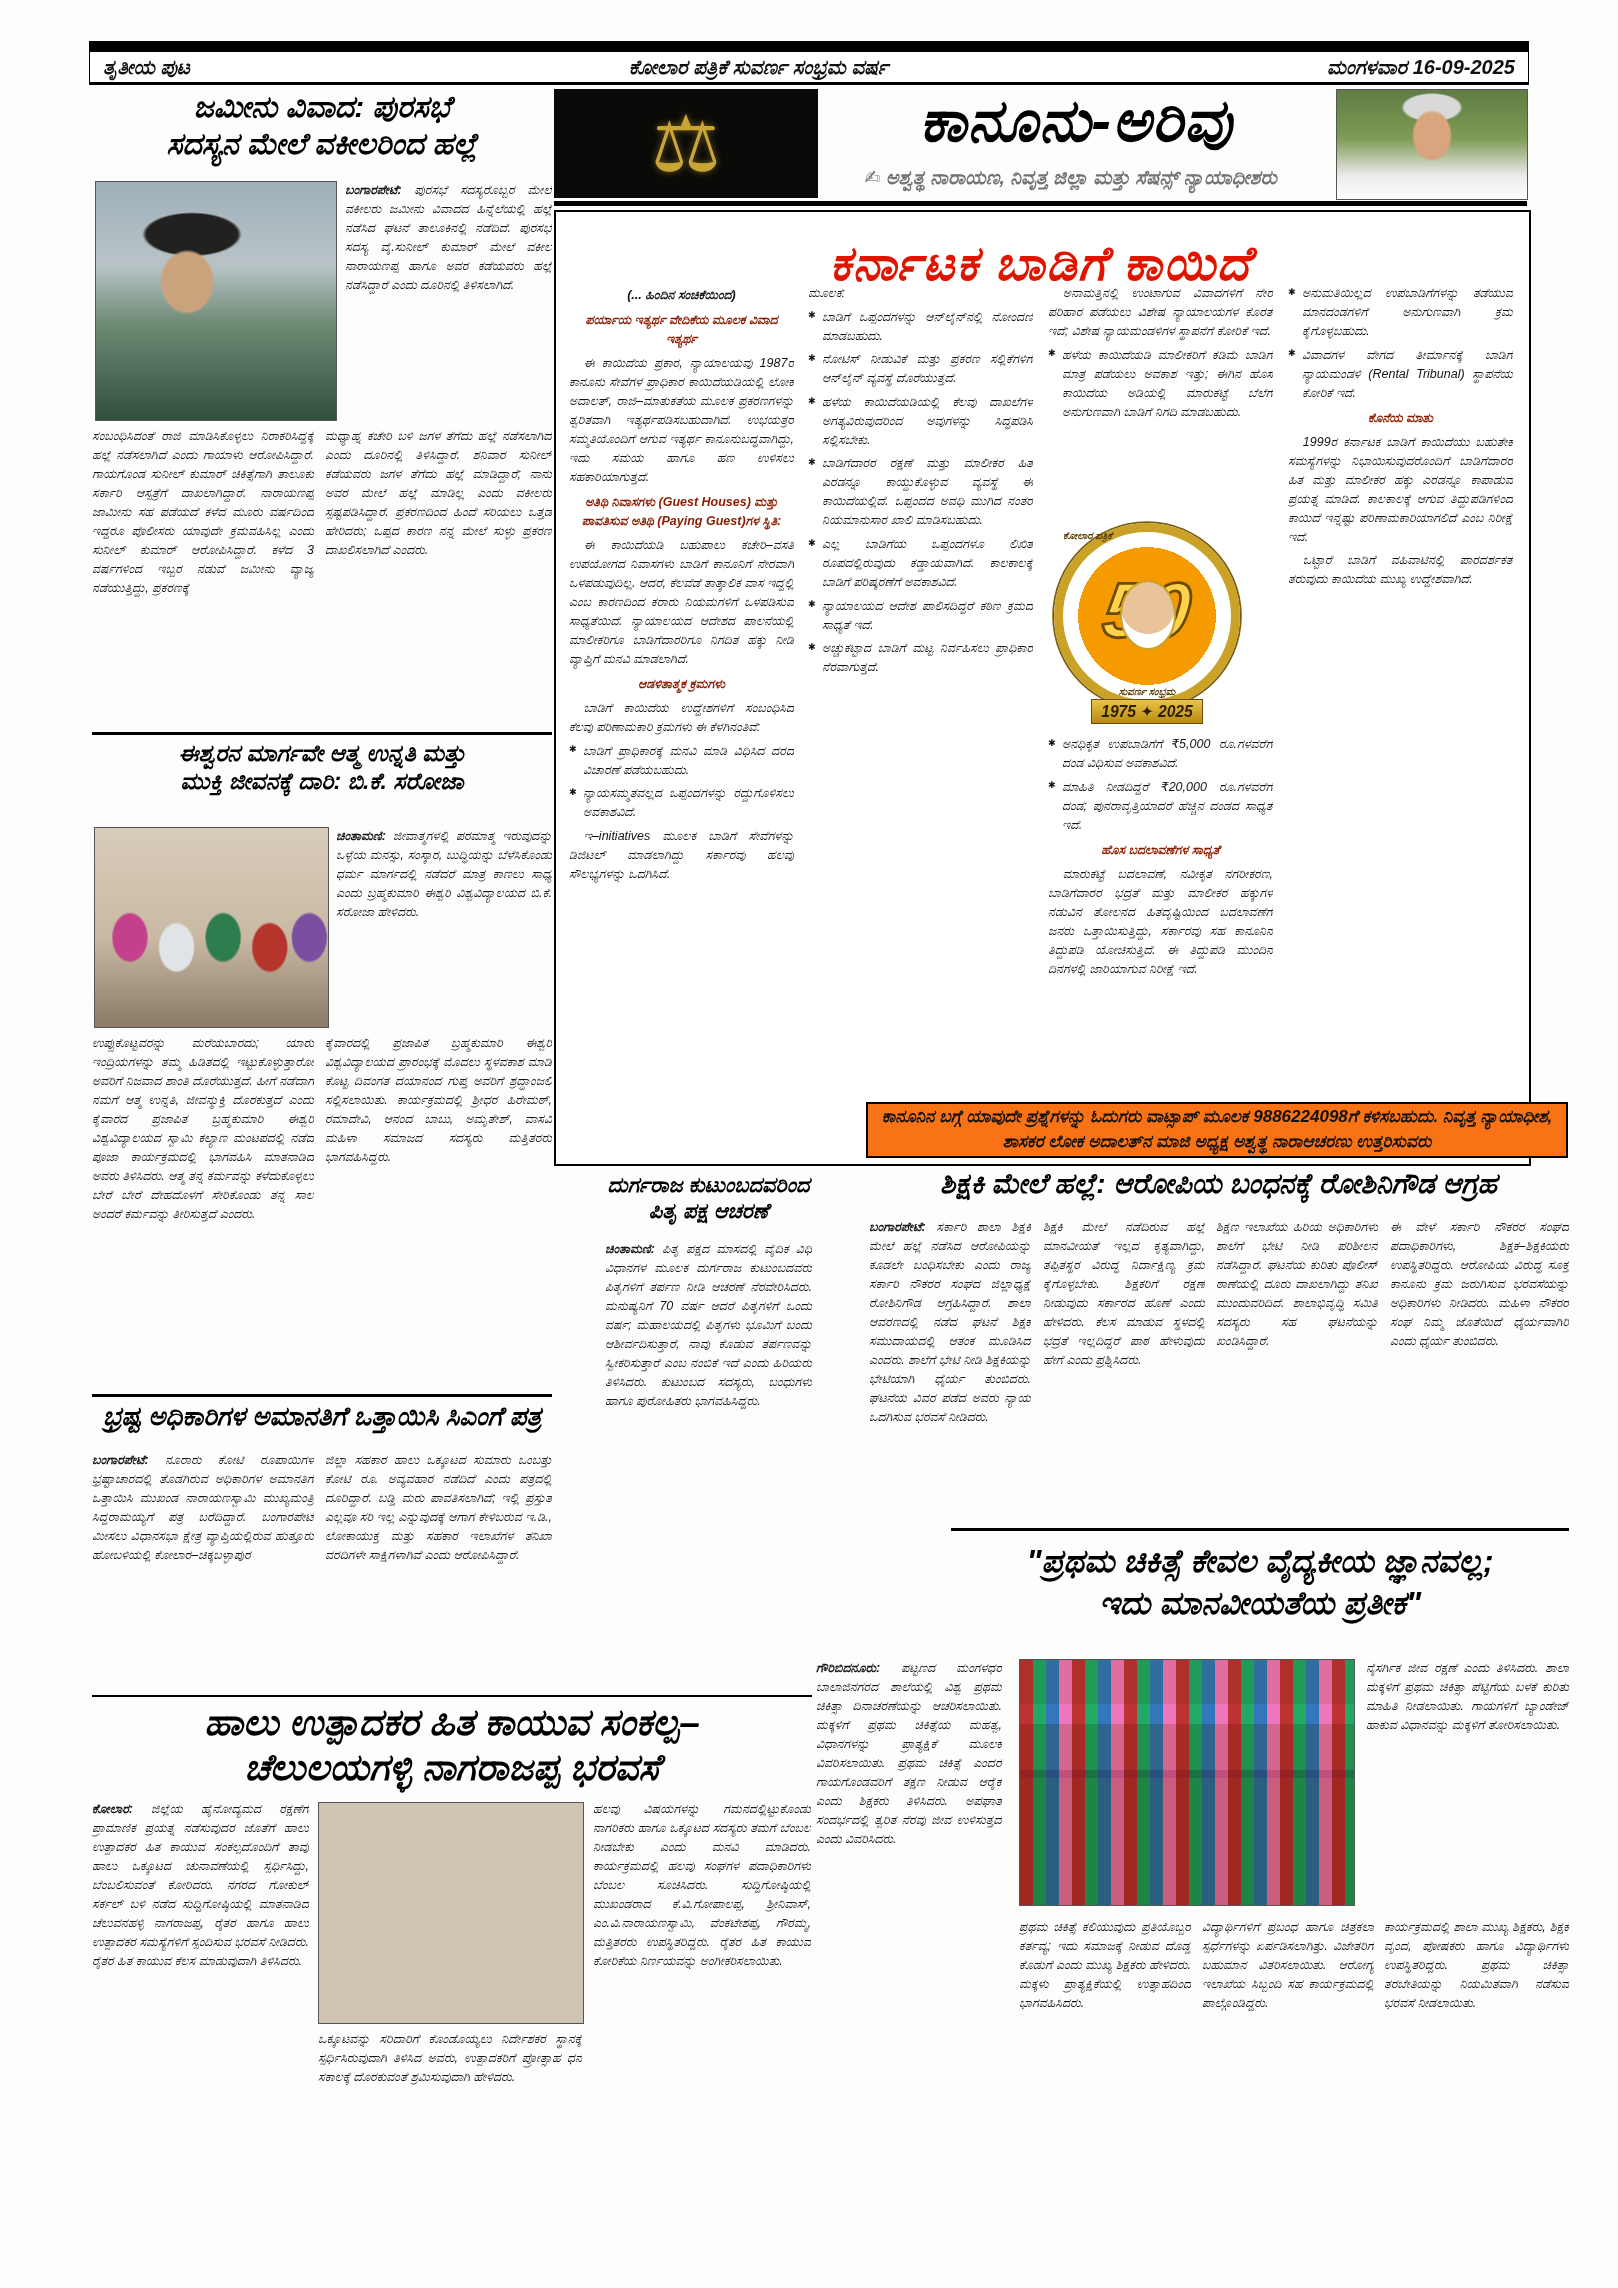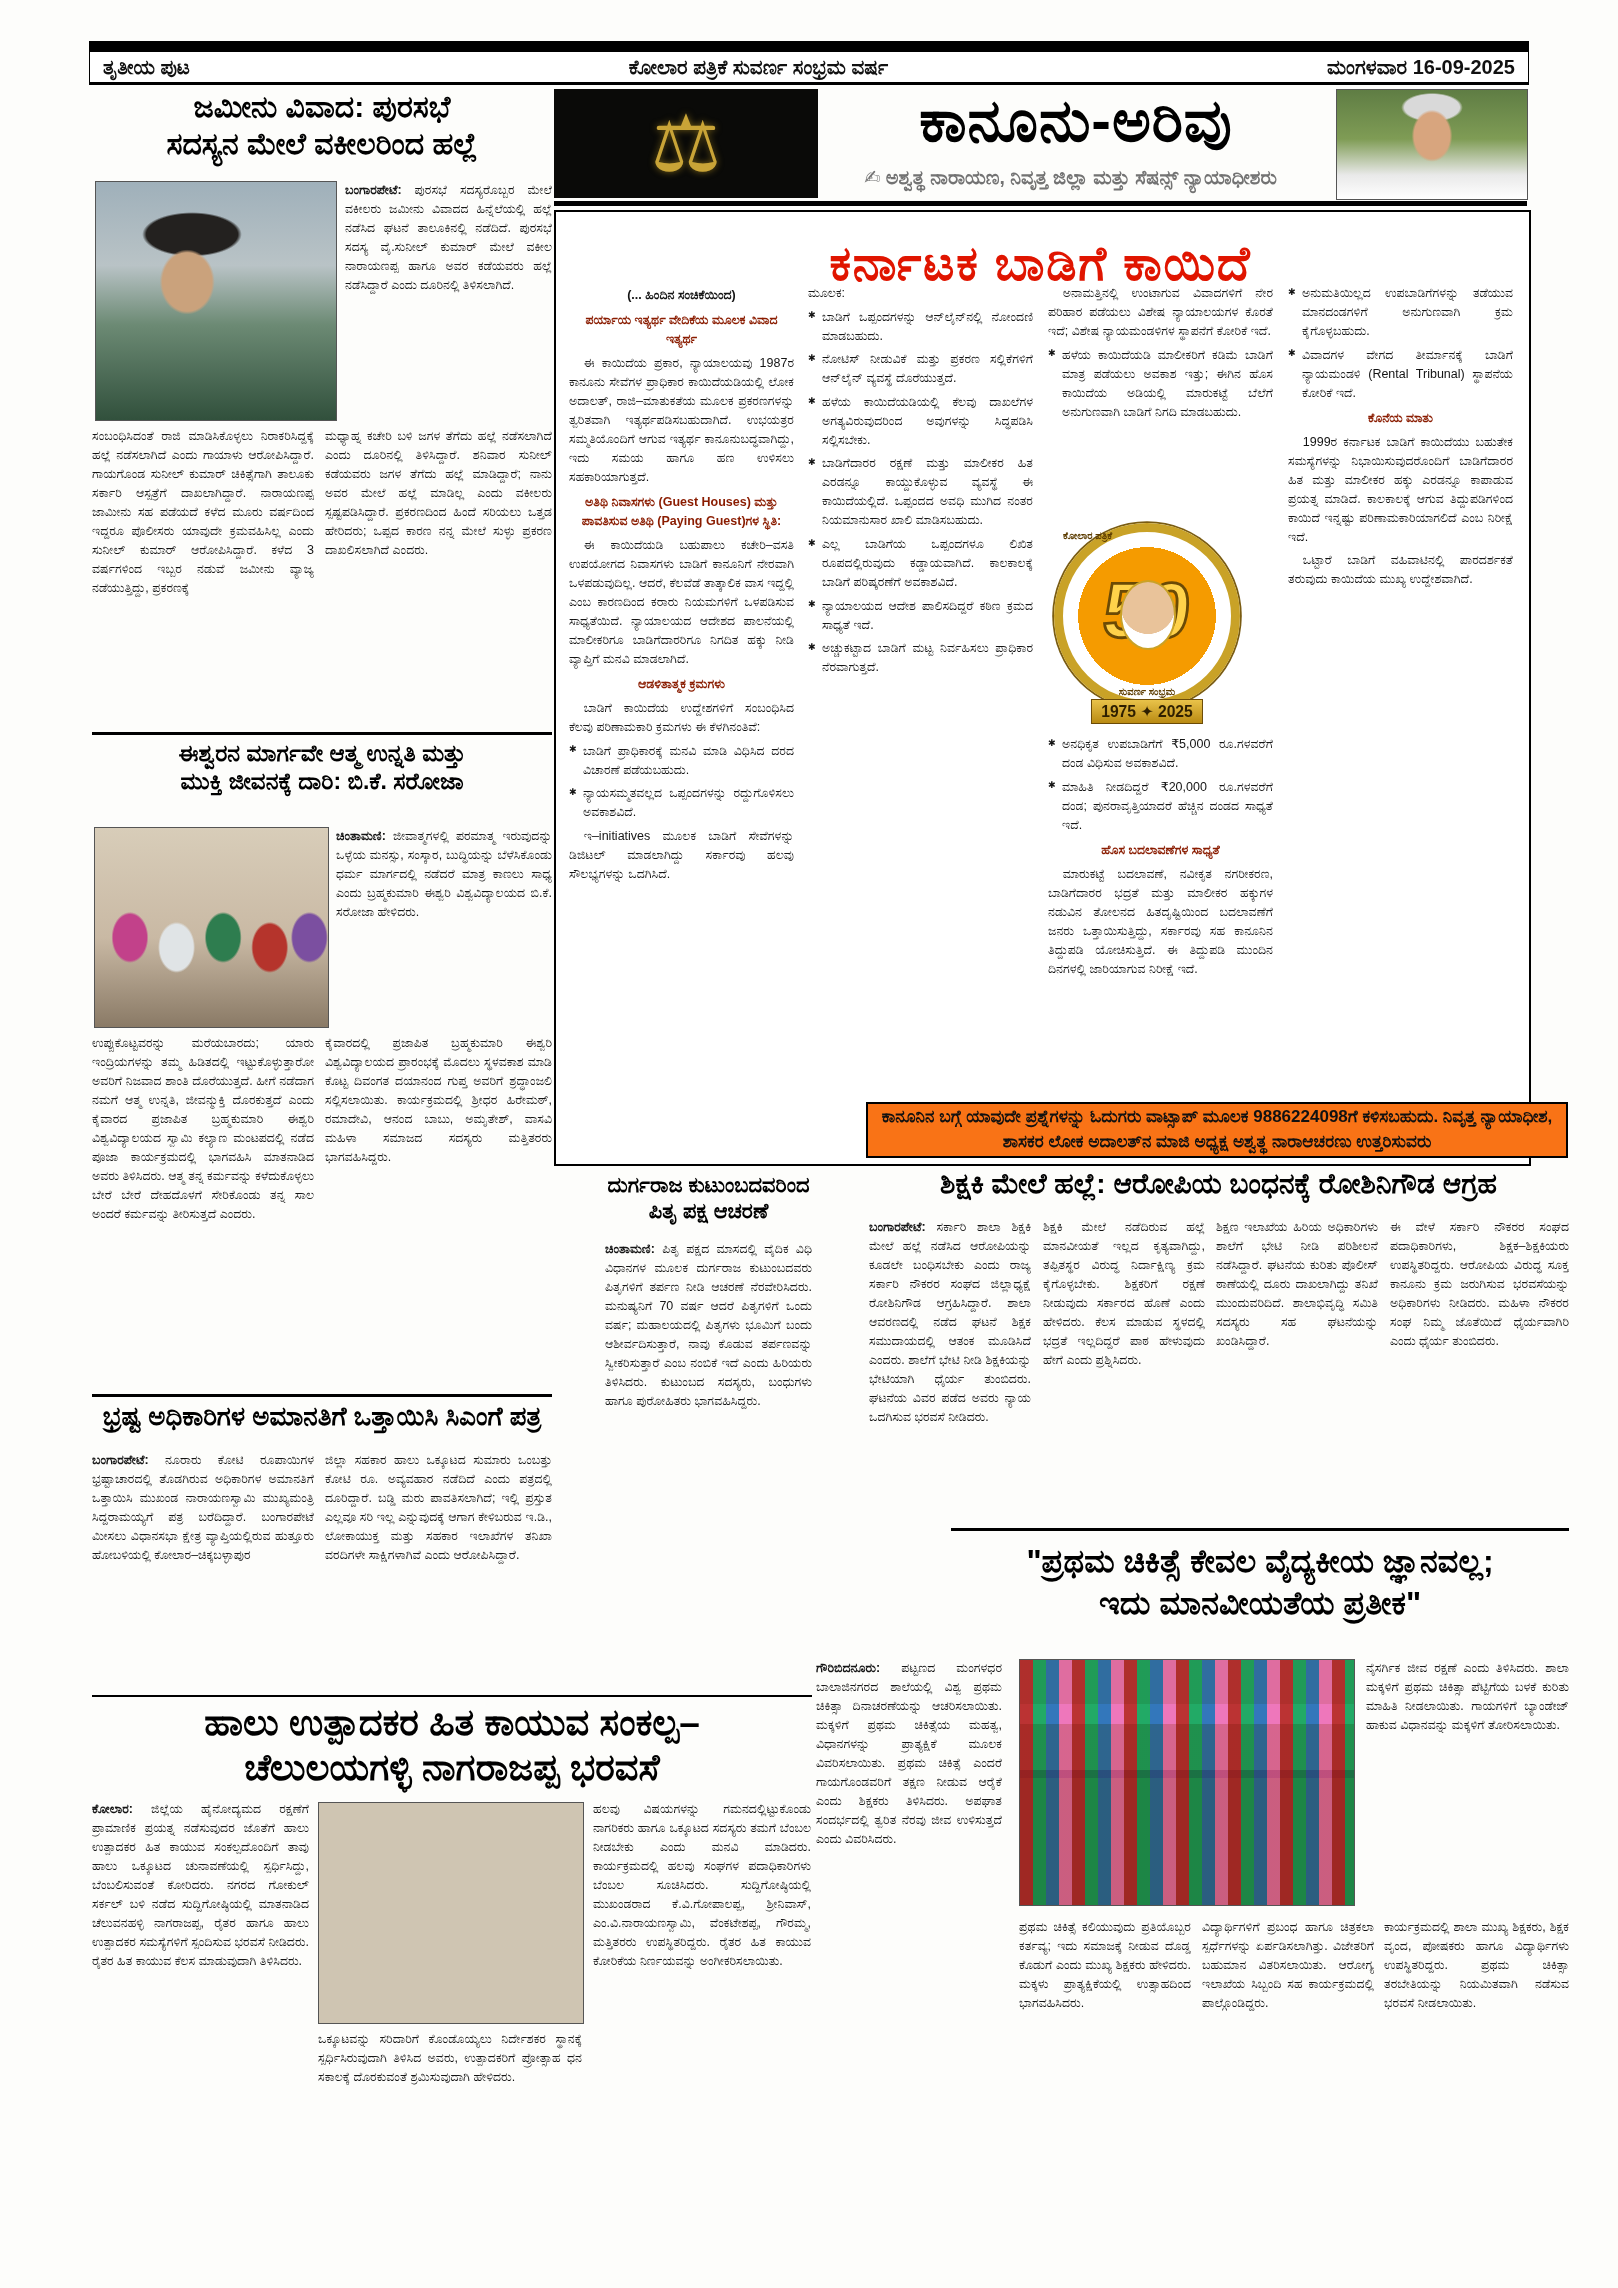--- a/index.html
+++ b/index.html
@@ -1,18 +1,18 @@
 <!DOCTYPE html>
 <html style="font-size:14.8px"><head>
 <meta charset="utf-8">
 <style>
   html,body{margin:0;padding:0;background:#e8e8e4;}
   #page{position:relative;width:1619px;height:2289px;background:#fdfdfb;margin:0 auto;
         font-family:"Liberation Sans","DejaVu Sans",sans-serif;color:#111;overflow:hidden;}
-  .abs{position:absolute;}
+  .abs{position:absolute;font-style:italic;}
   .rule{background:#000;}
   
   .topbar{border:1.8px solid #000;border-top:11px solid #000;border-bottom:3.7px solid #000;
           display:flex;align-items:center;justify-content:space-between;padding:3.7px 13px;
           font-weight:bold;font-size:20px;background:#fff;}
   
   .hl{font-weight:bold;color:#000;text-align:center;line-height:1.22;}
   .hl-red{font-weight:bold;color:#e01500;text-align:center;letter-spacing:1.8px;}
   
   .bodytxt{font-size:12.5px;line-height:1.52;text-align:justify;overflow:hidden;color:#141414;}

